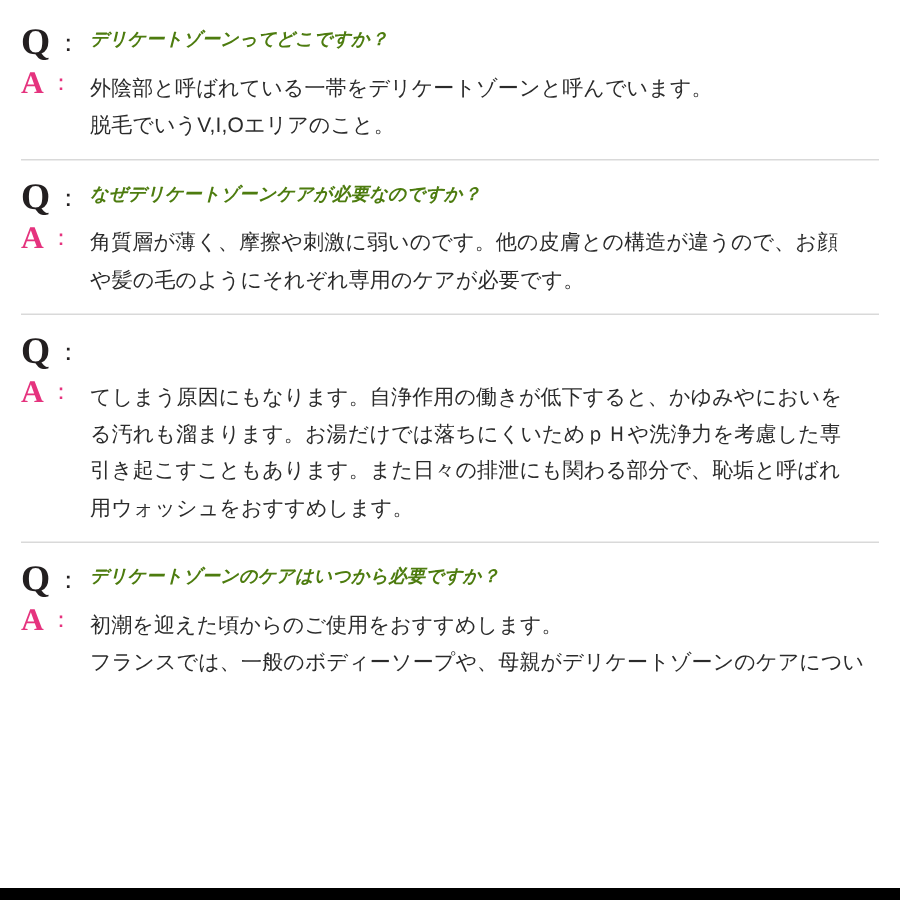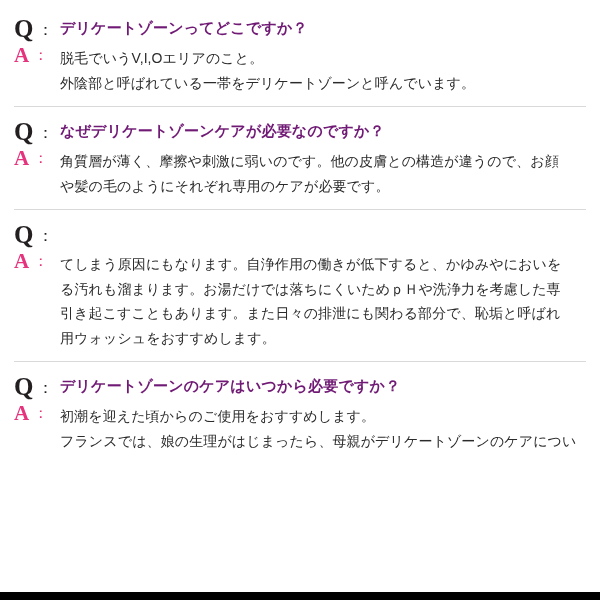--- a/index.html
+++ b/index.html
@@ -63,26 +63,27 @@
     font-size: 21px;
     color: #e5337e;
   }
   .a-row .marker .colon {
     font-size: 15px;
     color: #e5337e;
     position: relative;
     top: -2px;
   }
   .q-text {
-    font-size: 15px;
+    font-size: 12px;
     font-weight: bold;
-    color: #701a75;
+    color: #4d7c0f;
     line-height: 1.35;
     letter-spacing: 0.2px;
     padding-top: 2px;
+    font-style: italic;
   }
   .a-text {
     font-size: 14px;
     color: #2b2b2b;
     line-height: 1.78;
     letter-spacing: 0.1px;
     padding-top: 1px;
   }
   .a-row {
     margin-top: 4px;
@@ -111,22 +112,22 @@
         <span class="colon">：</span>
       </div>
       <div class="q-text">デリケートゾーンってどこですか？</div>
     </div>
     <div class="row a-row">
       <div class="marker">
         <span class="letter">A</span>
         <span class="colon">：</span>
       </div>
       <div class="a-text">
+        <p>外陰部と呼ばれている一帯をデリケートゾーンと呼んでいます。</p>
         <p>脱毛でいうV,I,Oエリアのこと。</p>
-        <p>外陰部と呼ばれている一帯をデリケートゾーンと呼んでいます。</p>
       </div>
     </div>
   </div>
 
   <div class="faq-item divided">
     <div class="row q-row">
       <div class="marker">
         <span class="letter">Q</span>
         <span class="colon">：</span>
       </div>
@@ -173,19 +174,19 @@
       </div>
       <div class="q-text">デリケートゾーンのケアはいつから必要ですか？</div>
     </div>
     <div class="row a-row">
       <div class="marker">
         <span class="letter">A</span>
         <span class="colon">：</span>
       </div>
       <div class="a-text">
         <p>初潮を迎えた頃からのご使用をおすすめします。</p>
-        <p>フランスでは、娘の生理がはじまったら、母親がデリケートゾーンのケアについ</p>
+        <p>フランスでは、一般のボディーソープや、母親がデリケートゾーンのケアについ</p>
       </div>
     </div>
   </div>
 
   <div class="bottom-rule"></div>
 </div>
 
 </body></html>

